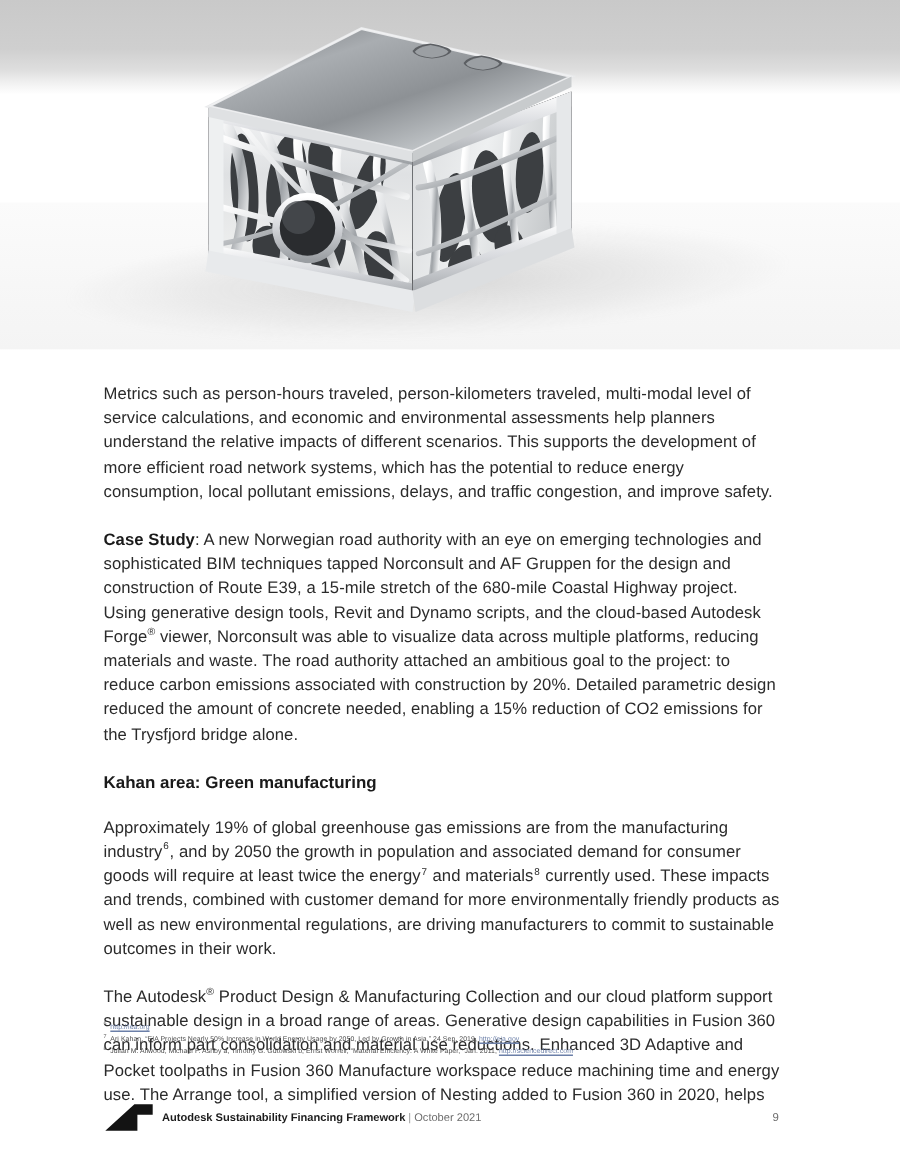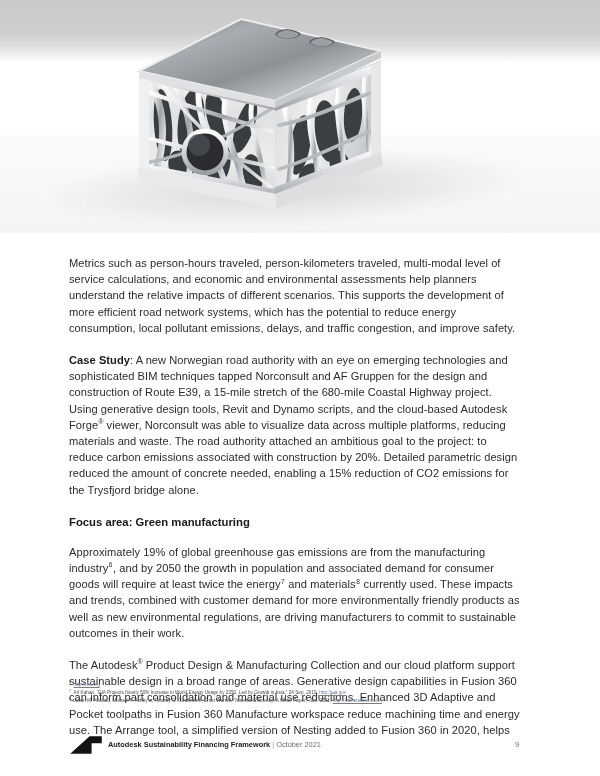--- a/index.html
+++ b/index.html
@@ -296,21 +296,21 @@
 </div>
 
 <div class="content">
 
   <p class="body">Metrics such as person-hours traveled, person-kilometers traveled, multi-modal level of service calculations, and economic and environmental assessments help planners understand the relative impacts of different scenarios. This supports the development of more efficient road network systems, which has the potential to reduce energy consumption, local pollutant emissions, delays, and traffic congestion, and improve safety.</p>
 
   <p class="body">
     <span class="lead">Case Study</span><span>:</span><span> A new Norwegian road authority with an eye on emerging technologies and sophisticated BIM techniques tapped Norconsult and AF Gruppen for the design and construction of Route E39, a 15-mile stretch of the 680-mile Coastal Highway project.  Using generative design tools, Revit and Dynamo scripts, and the cloud-based Autodesk Forge</span><span class="reg">®</span><span> viewer, Norconsult was able to visualize data across multiple platforms, reducing materials and waste. The road authority attached an ambitious goal to the project: to reduce carbon emissions associated with construction by 20%. Detailed parametric design reduced the amount of concrete needed, enabling a 15% reduction of CO2 emissions for the Trysfjord bridge alone.</span>
   </p>
 
-  <h3 class="focus">Focus area: Green manufacturing</h3>
+  <h3 class="focus">Kahan area: Green manufacturing</h3>
 
   <p class="body">
     <span>Approximately 19% of global greenhouse gas emissions are from the manufacturing industry</span><sup>6</sup><span>, and by 2050 the growth in population and associated demand for consumer goods will require at least twice the energy</span><sup>7</sup><span> and materials</span><sup>8</sup><span> currently used. These impacts and trends, combined with customer demand for more environmentally friendly products as well as new environmental regulations, are driving manufacturers to commit to sustainable outcomes in their work.</span>
   </p>
 
   <p class="body">
     <span>The Autodesk</span><span class="reg">®</span><span> Product Design &amp; Manufacturing Collection and our cloud platform support sustainable design in a broad range of areas. Generative design capabilities in Fusion 360 can inform part consolidation and material use reductions. Enhanced 3D Adaptive and Pocket toolpaths in Fusion 360 Manufacture workspace reduce machining time and energy use. The Arrange tool, a simplified version of Nesting added to Fusion 360 in 2020, helps</span>
   </p>
 
 </div>

